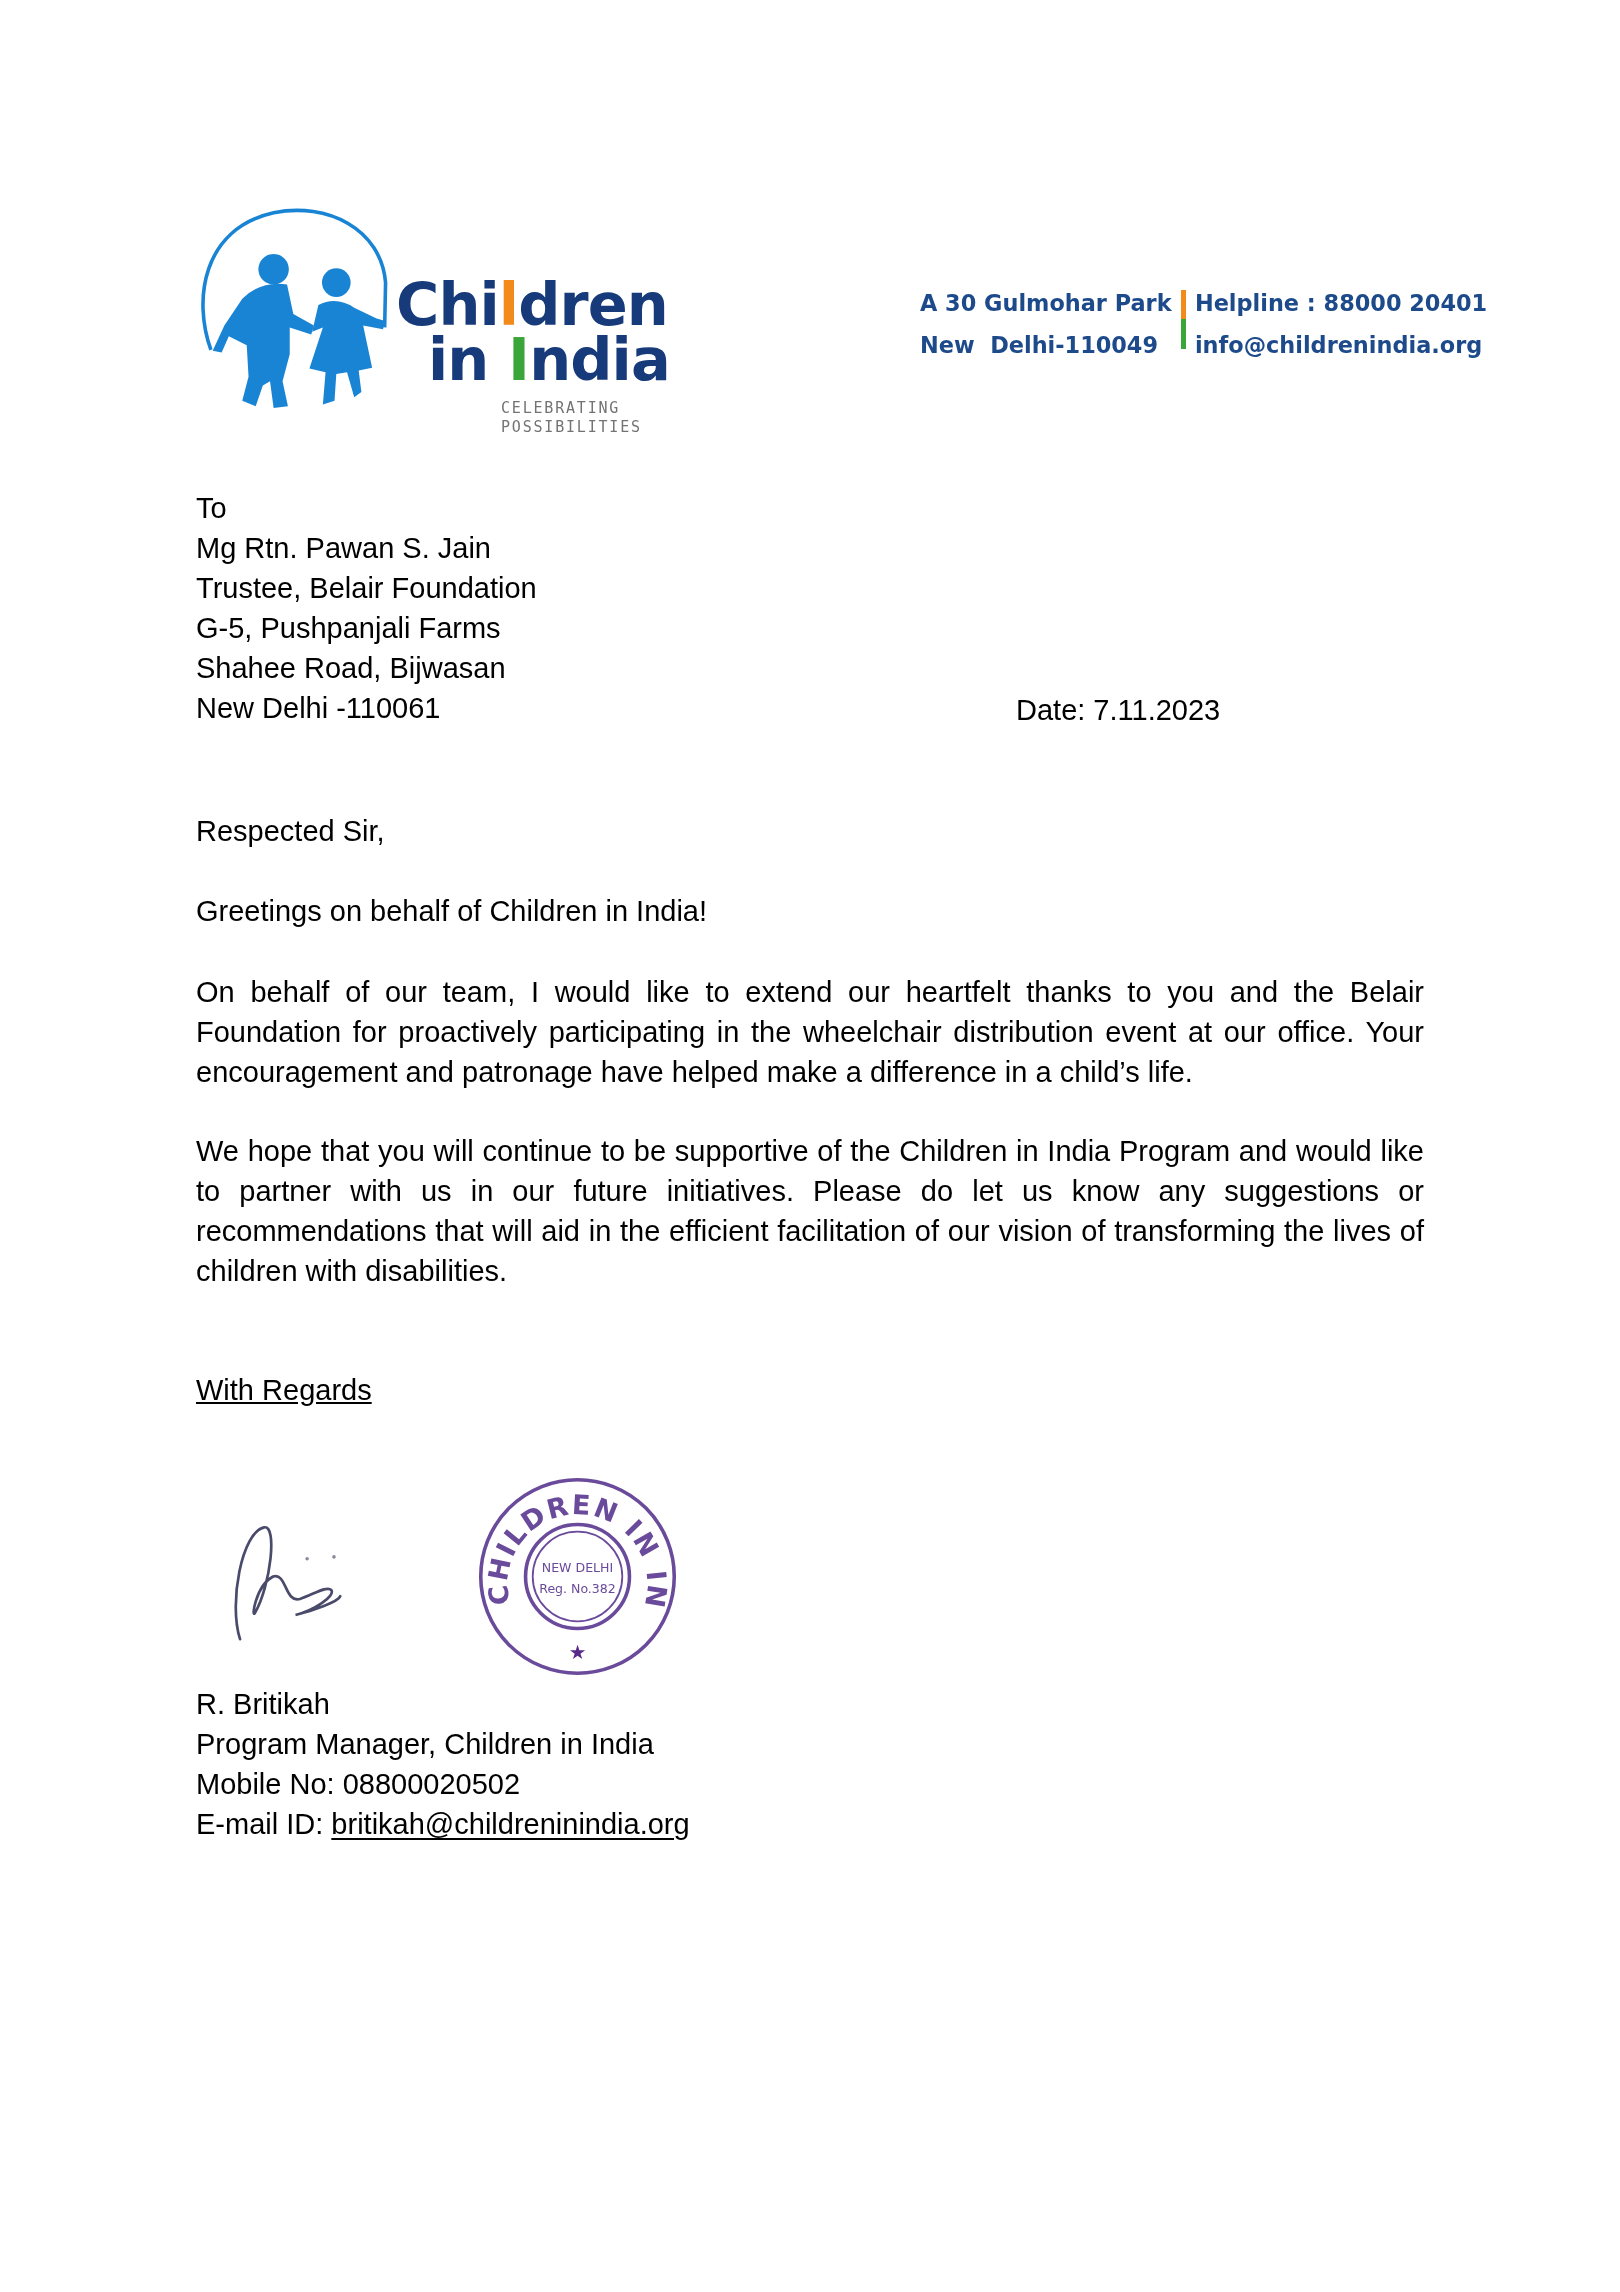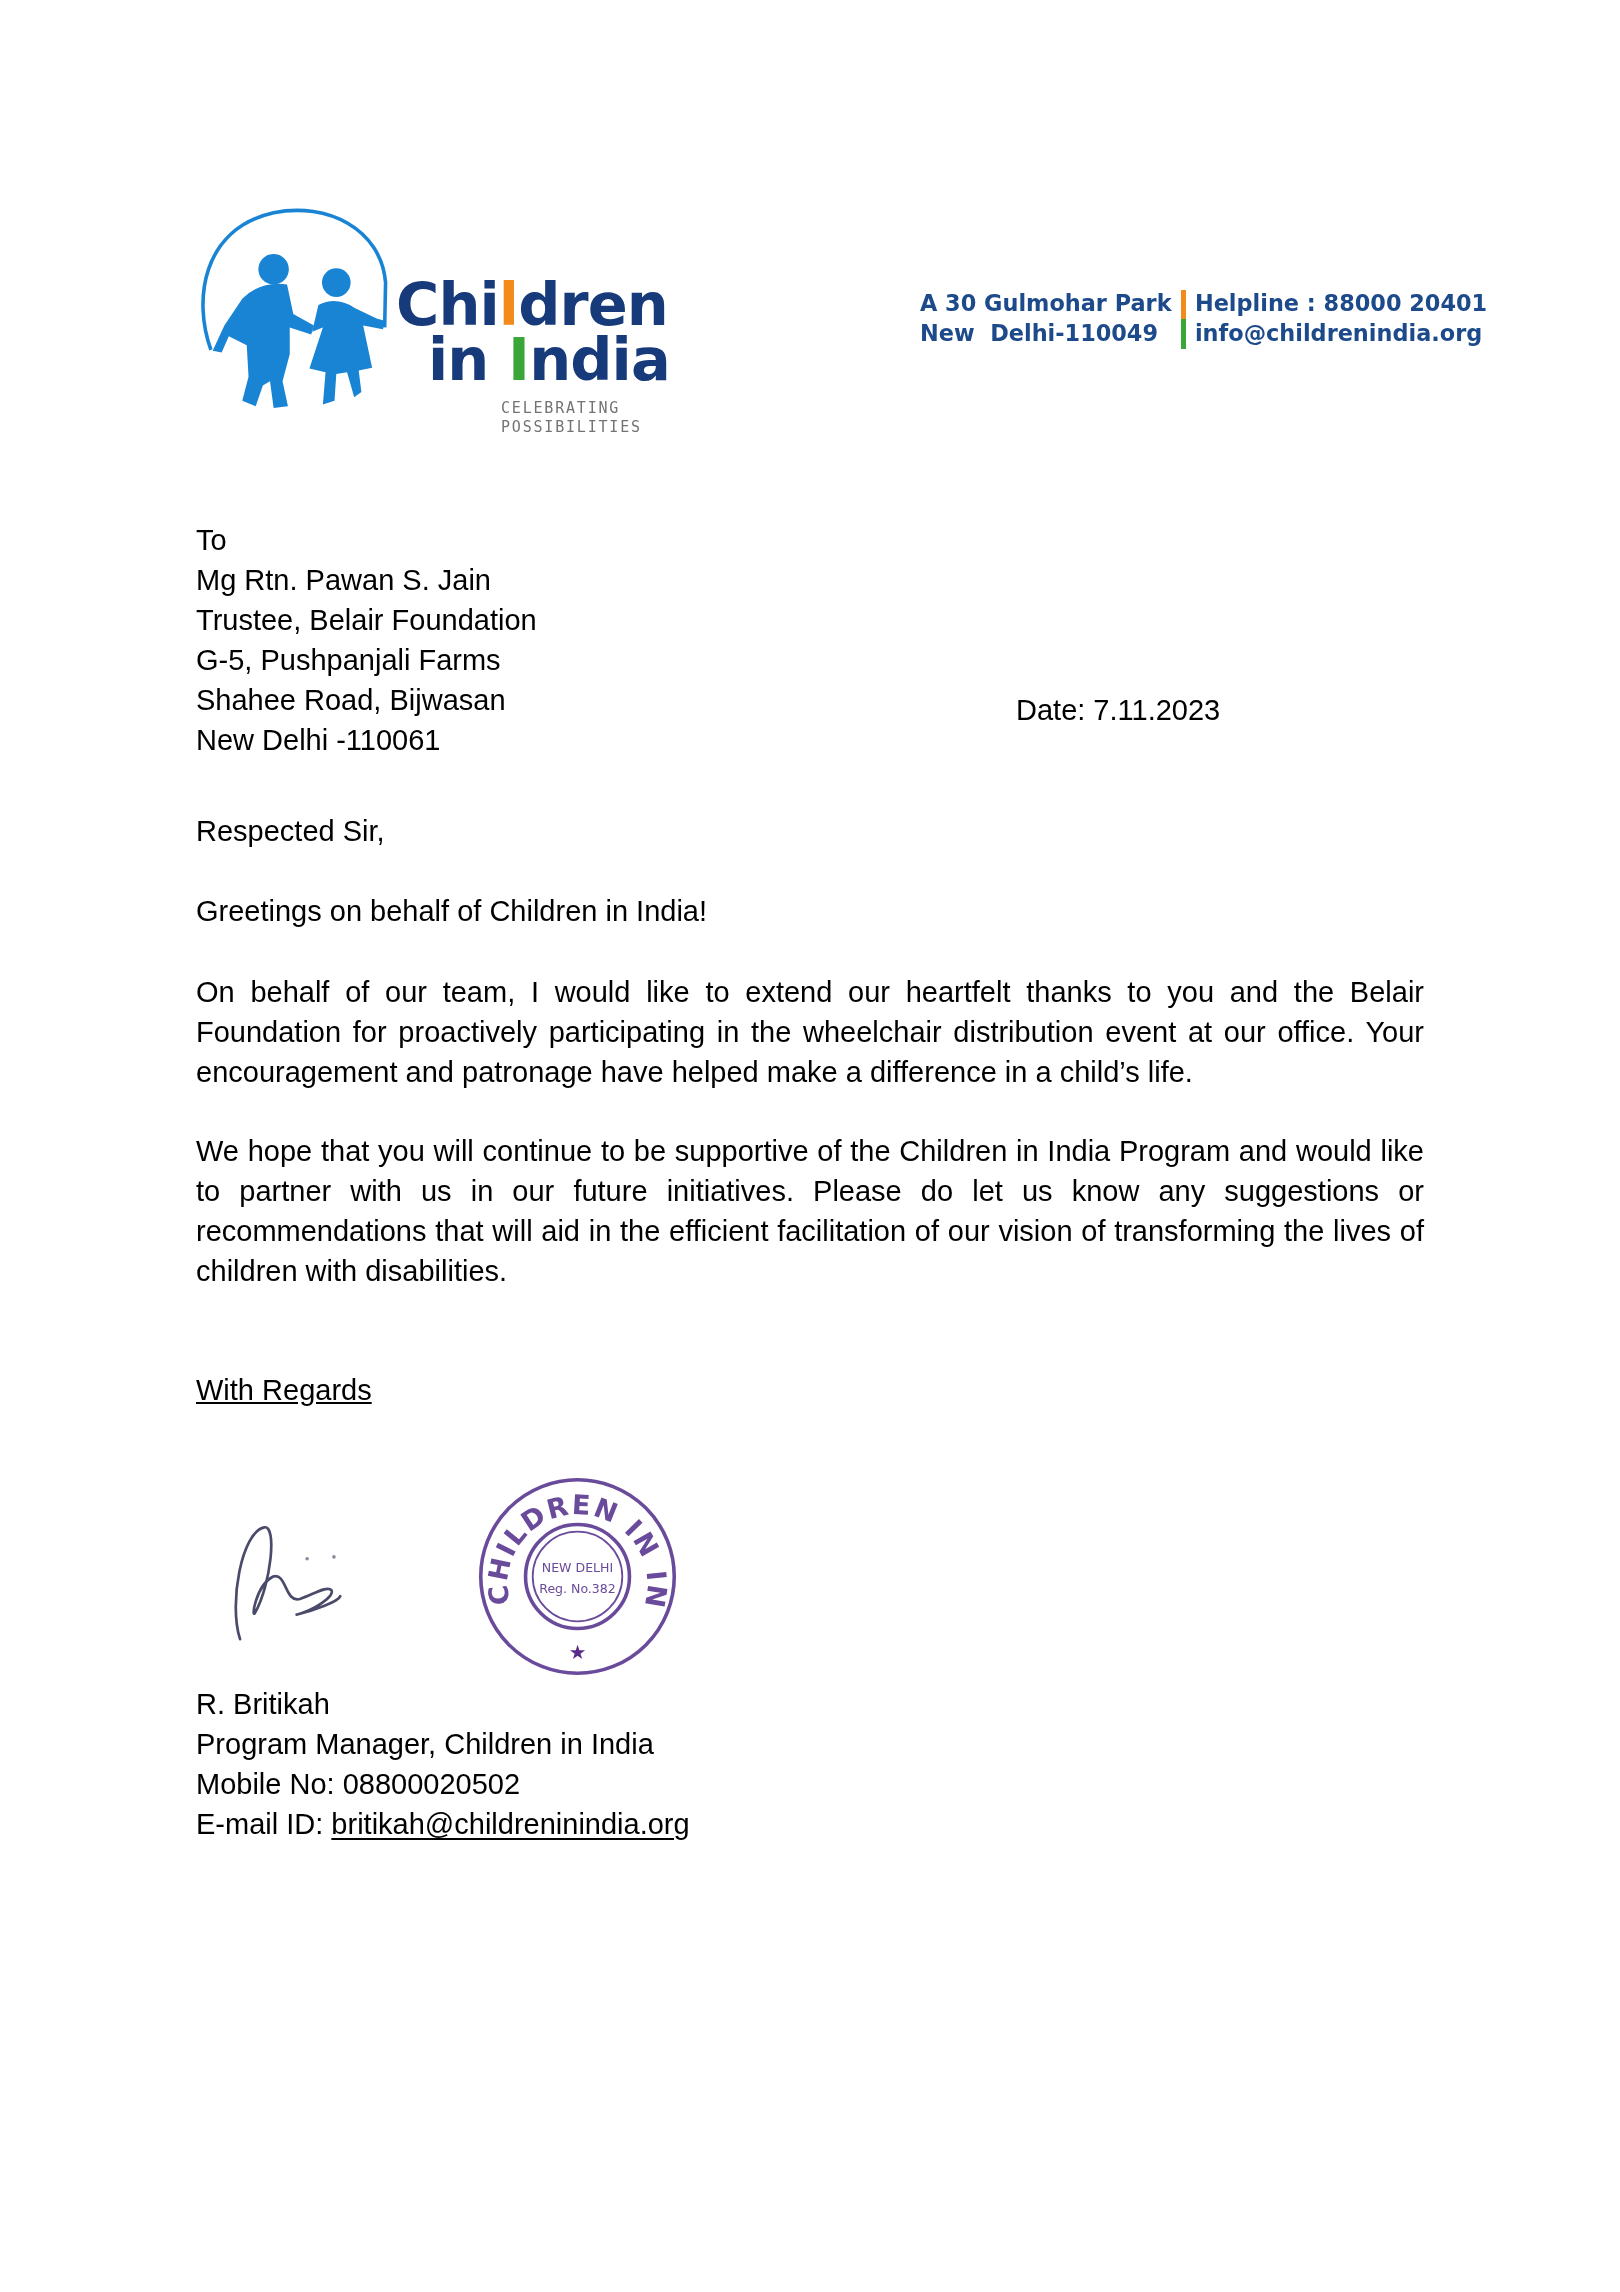--- a/index.html
+++ b/index.html
@@ -66,38 +66,38 @@
       top: 288px;
       height: 61px;
       display: flex;
       align-items: stretch;
       font-family: "DejaVu Sans", sans-serif;
       font-weight: bold;
       font-size: 22.4px;
       color: #1d4a8a;
       line-height: 30px;
     }
-    .contact .col { display: flex; flex-direction: column; }
+    .contact .col { display: flex; flex-direction: column; gap: 12px; }
     .contact .bar {
       width: 5.4px;
       margin: 1.8px 9px 0 9px;
       background: linear-gradient(#f28a1c 0 50%, #3aa63a 50% 100%);
     }
     .contact .left { text-align: left; }
 
     
     .txt {
       position: absolute;
       left: 196px;
       font-family: "Liberation Sans", "DejaVu Sans", sans-serif;
       font-size: 29px;
       line-height: 40px;
       white-space: nowrap;
     }
-    .addr { top: 488px; margin-top: 32px; }
+    .addr { top: 488px; }
     .addr div { height: 40px; }
     .date { left: 1016px; top: 690px; }
     .salutation { top: 811px; }
     .greeting { top: 891px; }
     .para {
       position: absolute;
       left: 196px;
       width: 1228px;
       font-family: "Liberation Sans", "DejaVu Sans", sans-serif;
       font-size: 29px;

